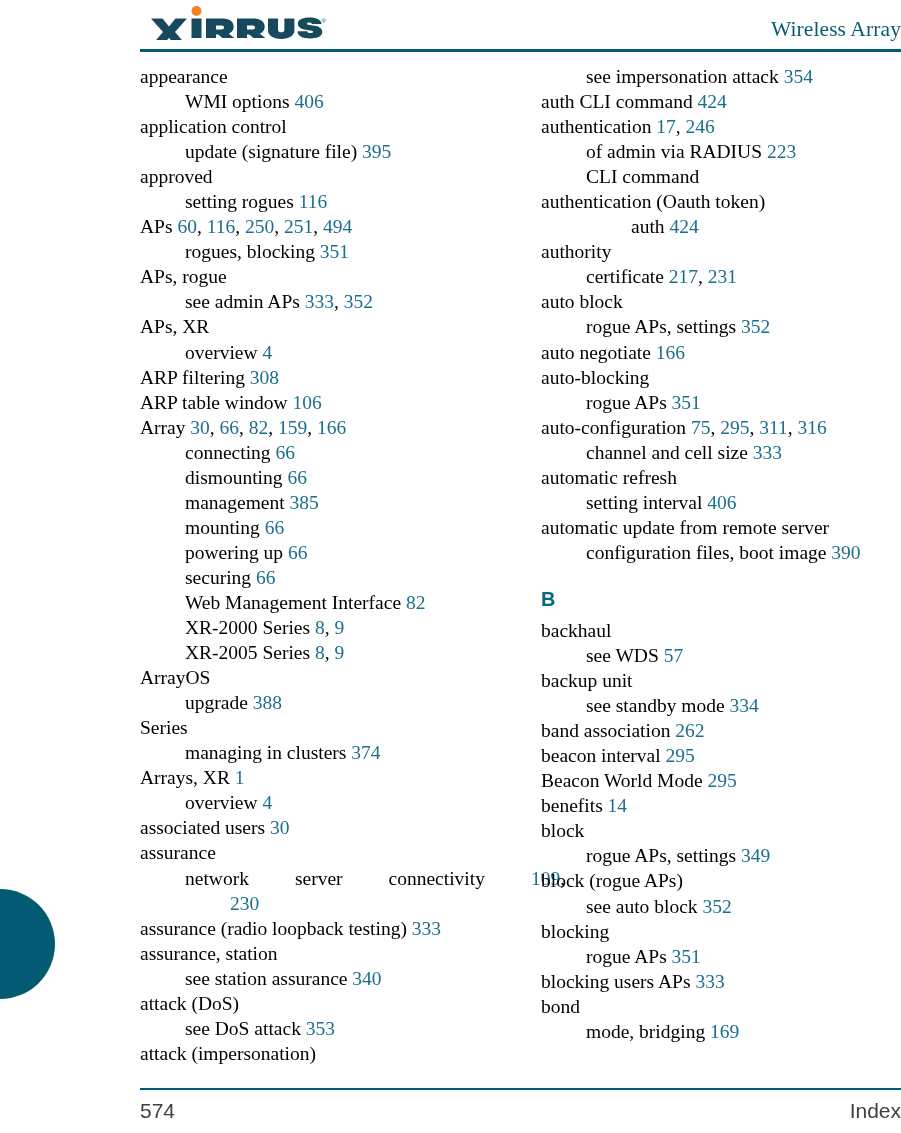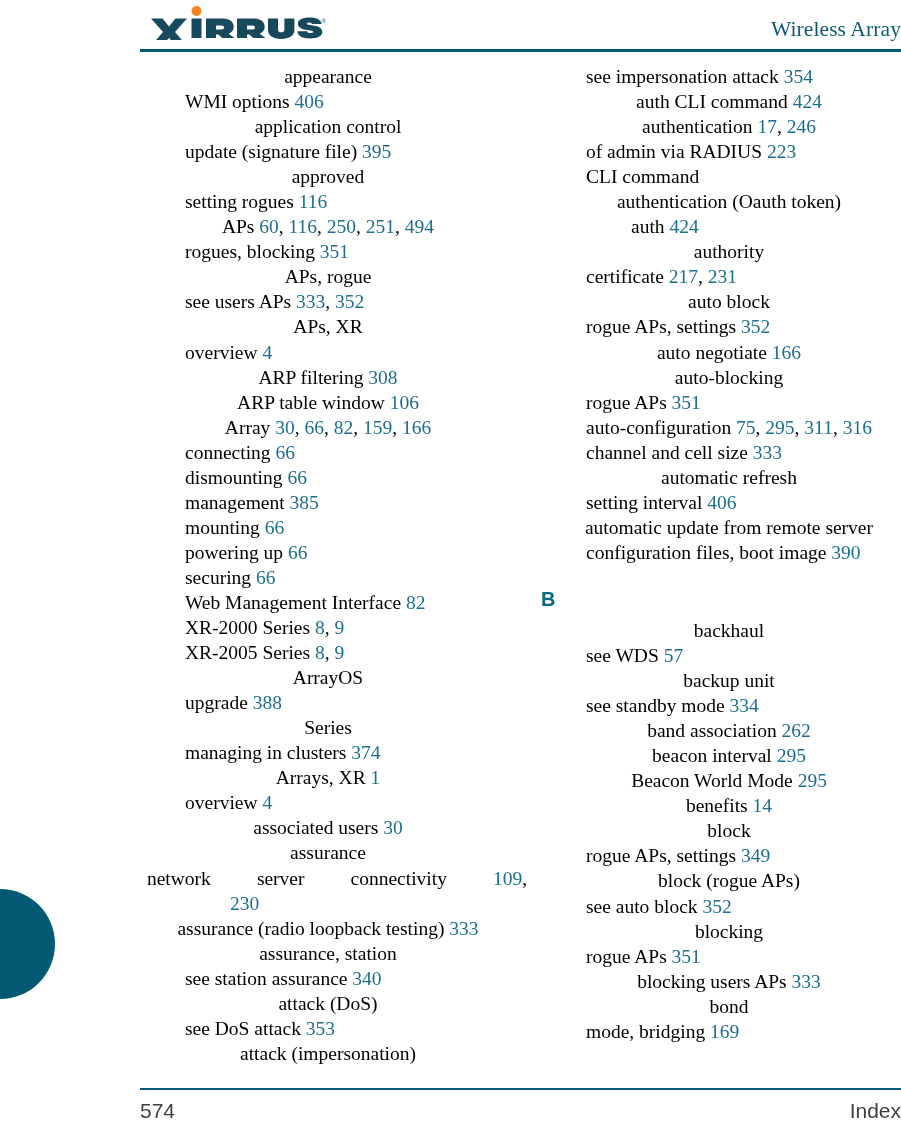--- a/index.html
+++ b/index.html
@@ -78,31 +78,31 @@
   #col-left  { left: 0px; }
   #col-right { left: 401px; }
 
   
   .entry {
     font-size: 19.5px;
     line-height: 25.05px;
     color: #000000;
     white-space: nowrap;
   }
-  .entry.lvl0 { margin-left: 16px; text-align: center; }
+  .entry.lvl0 { margin-left: 0px; }
   .entry.lvl1 { margin-left: 45px; }
   .entry.lvl2 { margin-left: 90px; }
 
   
   .entry.wrap {
     white-space: normal;
   }
   .entry.wrap .just-line {
     display: flex;
-    justify-content: center;
+    justify-content: space-between;
     width: 304px;
     gap: 46px;
   }
   .entry.wrap .cont-line {
     margin-left: 45px;
   }
 
   .pg {
     color: #1B6E8C;
   }
@@ -180,21 +180,21 @@
   <div class="column" id="col-left">
       <div class="entry lvl0"><span>appearance</span></div>
       <div class="entry lvl1"><span>WMI options</span> <span class="pg">406</span></div>
       <div class="entry lvl0"><span>application control</span></div>
       <div class="entry lvl1"><span>update (signature file)</span> <span class="pg">395</span></div>
       <div class="entry lvl0"><span>approved</span></div>
       <div class="entry lvl1"><span>setting rogues</span> <span class="pg">116</span></div>
       <div class="entry lvl0"><span>APs</span> <span class="pg">60</span>, <span class="pg">116</span>, <span class="pg">250</span>, <span class="pg">251</span>, <span class="pg">494</span></div>
       <div class="entry lvl1"><span>rogues, blocking</span> <span class="pg">351</span></div>
       <div class="entry lvl0"><span>APs, rogue</span></div>
-      <div class="entry lvl1"><span>see users APs</span> <span class="pg">333</span>, <span class="pg">352</span></div>
+      <div class="entry lvl1"><span>see admin APs</span> <span class="pg">333</span>, <span class="pg">352</span></div>
       <div class="entry lvl0"><span>APs, XR</span></div>
       <div class="entry lvl1"><span>overview</span> <span class="pg">4</span></div>
       <div class="entry lvl0"><span>ARP filtering</span> <span class="pg">308</span></div>
       <div class="entry lvl0"><span>ARP table window</span> <span class="pg">106</span></div>
       <div class="entry lvl0"><span>Array</span> <span class="pg">30</span>, <span class="pg">66</span>, <span class="pg">82</span>, <span class="pg">159</span>, <span class="pg">166</span></div>
       <div class="entry lvl1"><span>connecting</span> <span class="pg">66</span></div>
       <div class="entry lvl1"><span>dismounting</span> <span class="pg">66</span></div>
       <div class="entry lvl1"><span>management</span> <span class="pg">385</span></div>
       <div class="entry lvl1"><span>mounting</span> <span class="pg">66</span></div>
       <div class="entry lvl1"><span>powering up</span> <span class="pg">66</span></div>

